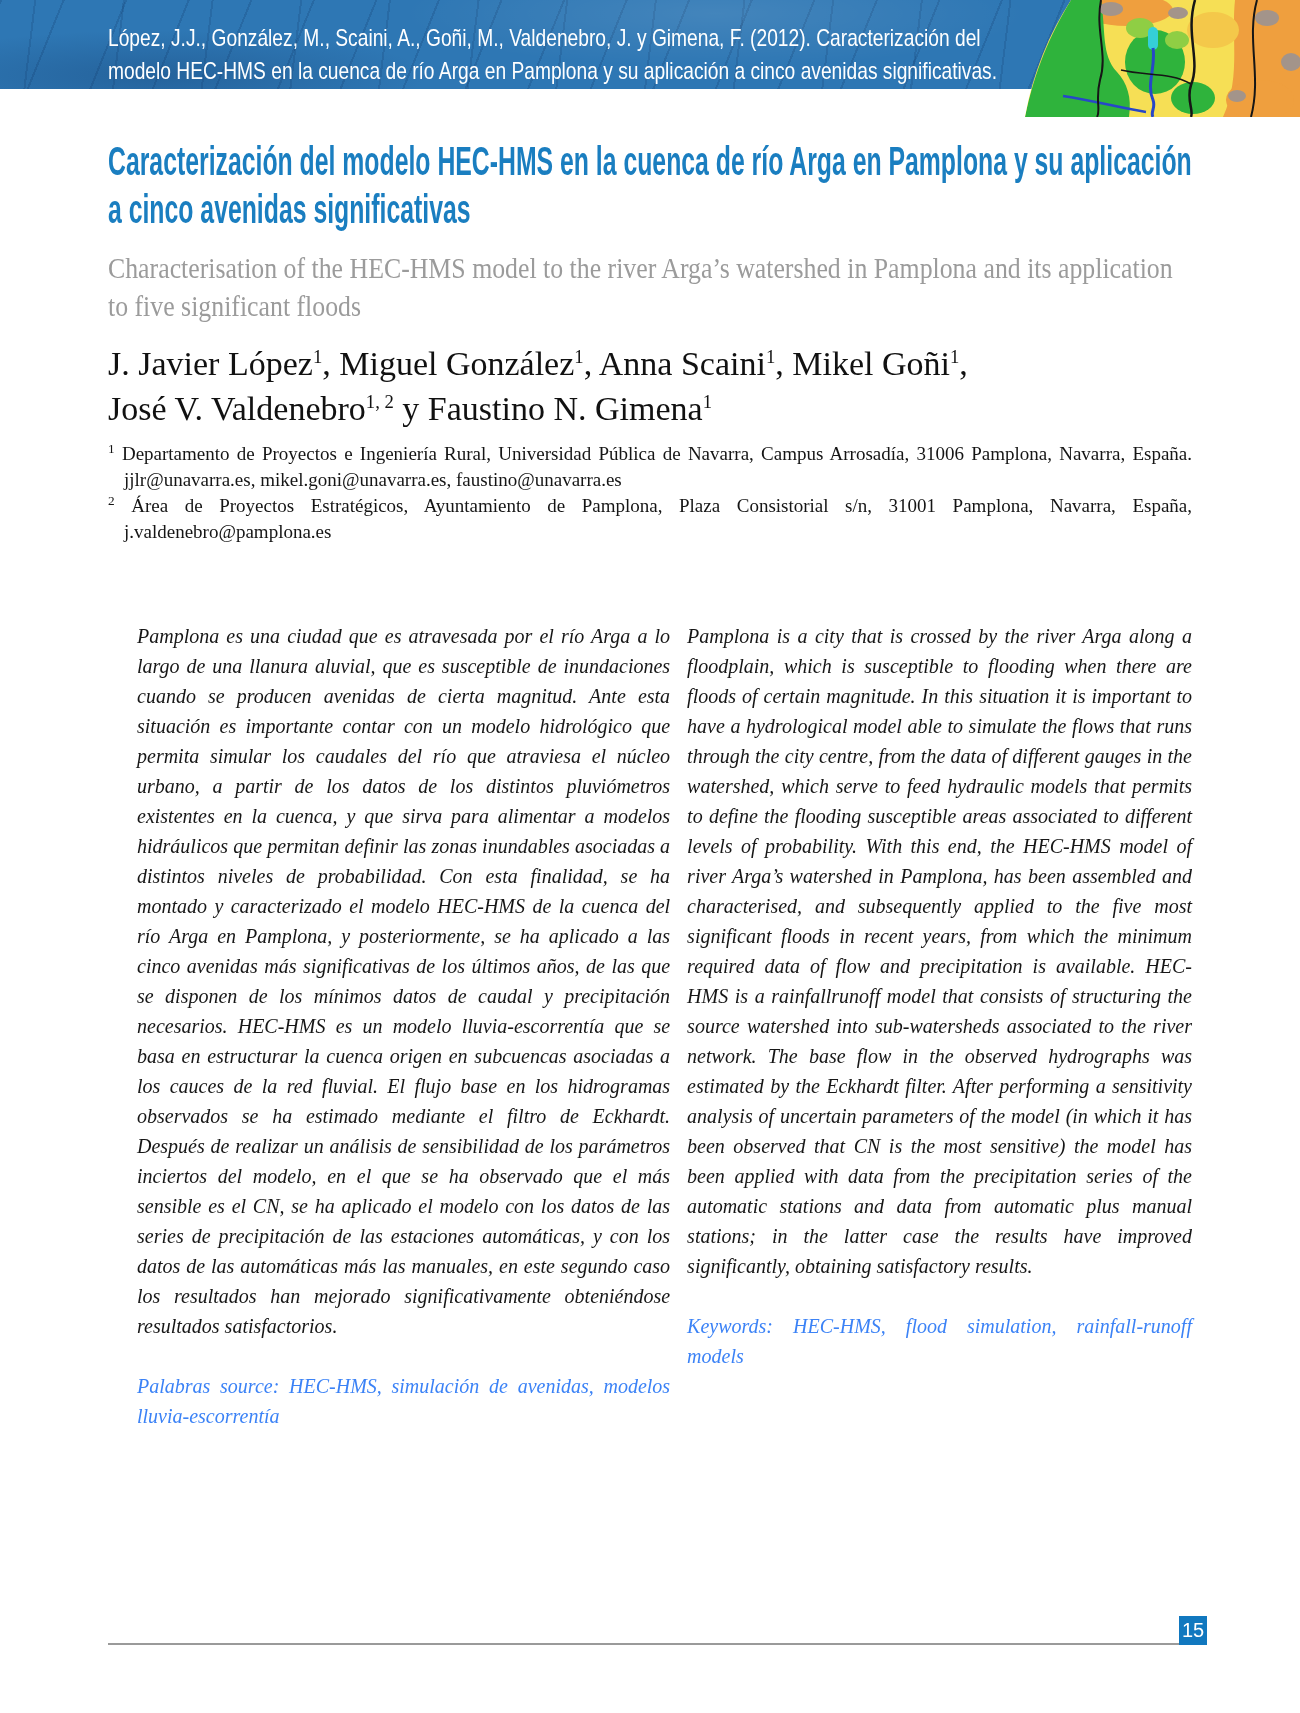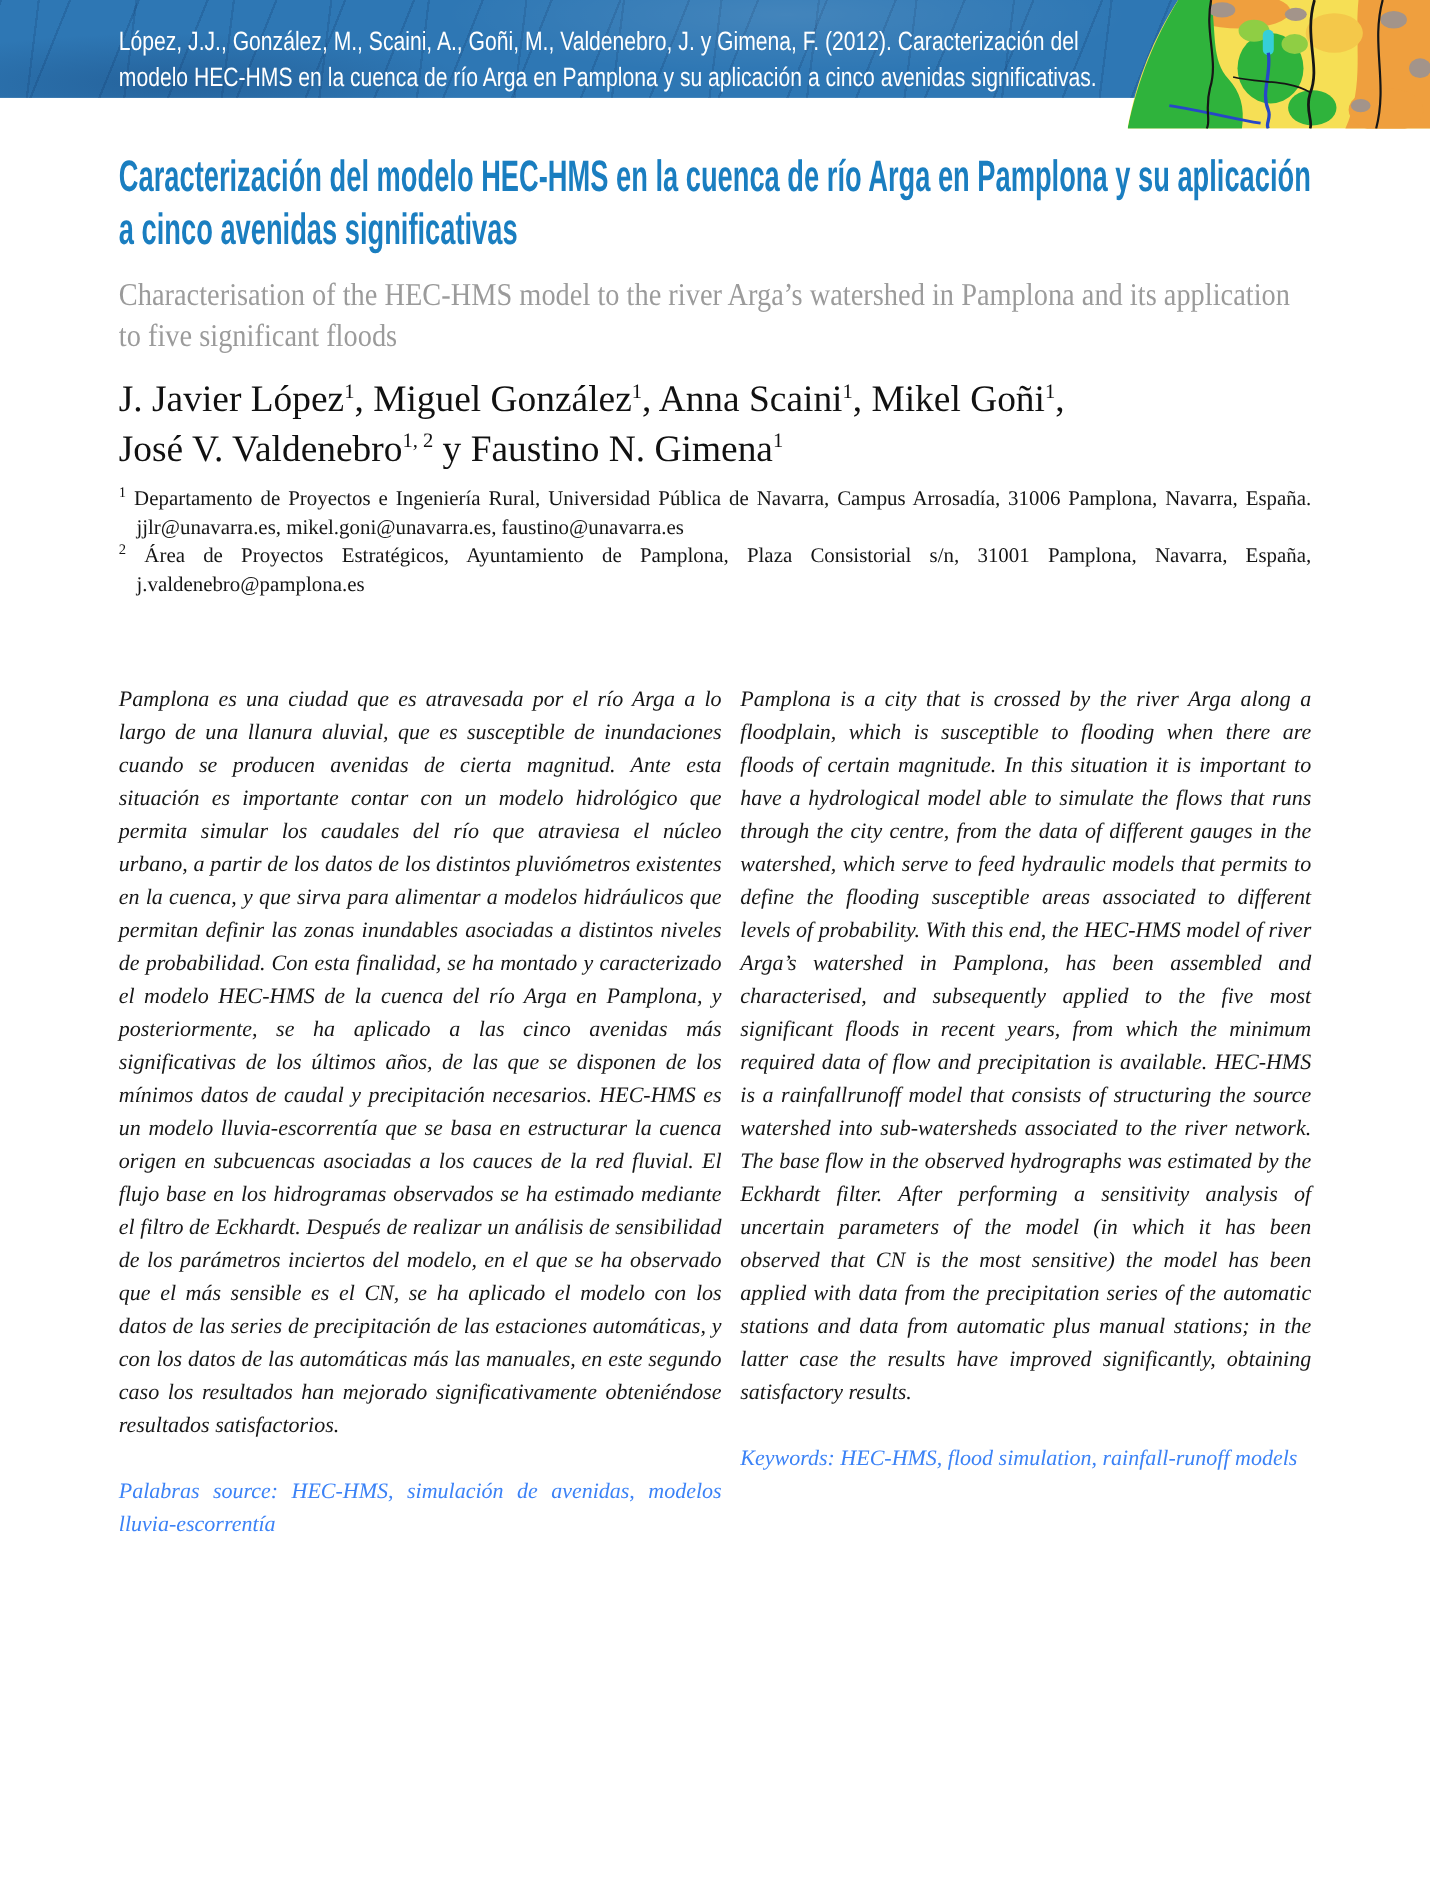--- a/index.html
+++ b/index.html
@@ -80,21 +80,21 @@
     text-align:justify;
     padding-left:16px;text-indent:-16px;
     color:#151515;
   }
   .affil sup{font-size:70%;line-height:0;}
   
   .abstract-cols{
     margin-top:76px;
     display:flex;gap:17px;
   }
-  .col-es{width:548px;}
+  .col-es{width:548px;margin-left:29px;}
   .col-en{width:519px;}
   .abstract-body{
     font-style:italic;
     font-size:20px;line-height:30px;
     text-align:justify;
     color:#161616;
   }
   .abstract-keywords{
     margin-top:30px;
     font-style:italic;
@@ -184,14 +184,18 @@
         <p class="abstract-keywords">Palabras source: HEC-HMS, simulación de avenidas, modelos lluvia-escorrentía</p>
       </div>
       <div class="col-en">
         <p class="abstract-body">Pamplona is a city that is crossed by the river Arga along a floodplain, which is susceptible to flooding when there are floods of certain magnitude. In this situation it is important to have a hydrological model able to simulate the flows that runs through the city centre, from the data of different gauges in the watershed, which serve to feed hydraulic models that permits to define the flooding susceptible areas associated to different levels of probability. With this end, the HEC-HMS model of river Arga’s watershed in Pamplona, has been assembled and characterised, and subsequently applied to the five most significant floods in recent years, from which the minimum required data of flow and precipitation is available. HEC-HMS is a rainfallrunoff model that consists of structuring the source watershed into sub-watersheds associated to the river network. The base flow in the observed hydrographs was estimated by the Eckhardt filter. After performing a sensitivity analysis of uncertain parameters of the model (in which it has been observed that CN is the most sensitive) the model has been applied with data from the precipitation series of the automatic stations and data from automatic plus manual stations; in the latter case the results have improved significantly, obtaining satisfactory results.</p>
         <p class="abstract-keywords">Keywords: HEC-HMS, flood simulation, rainfall-runoff models</p>
       </div>
     </div>
 
   </div>
 
+  <div class="footer">
+    <div class="footer-rule"></div>
+    <div class="page-box">15</div>
+  </div>
 
 </div>
 
 </body></html>

